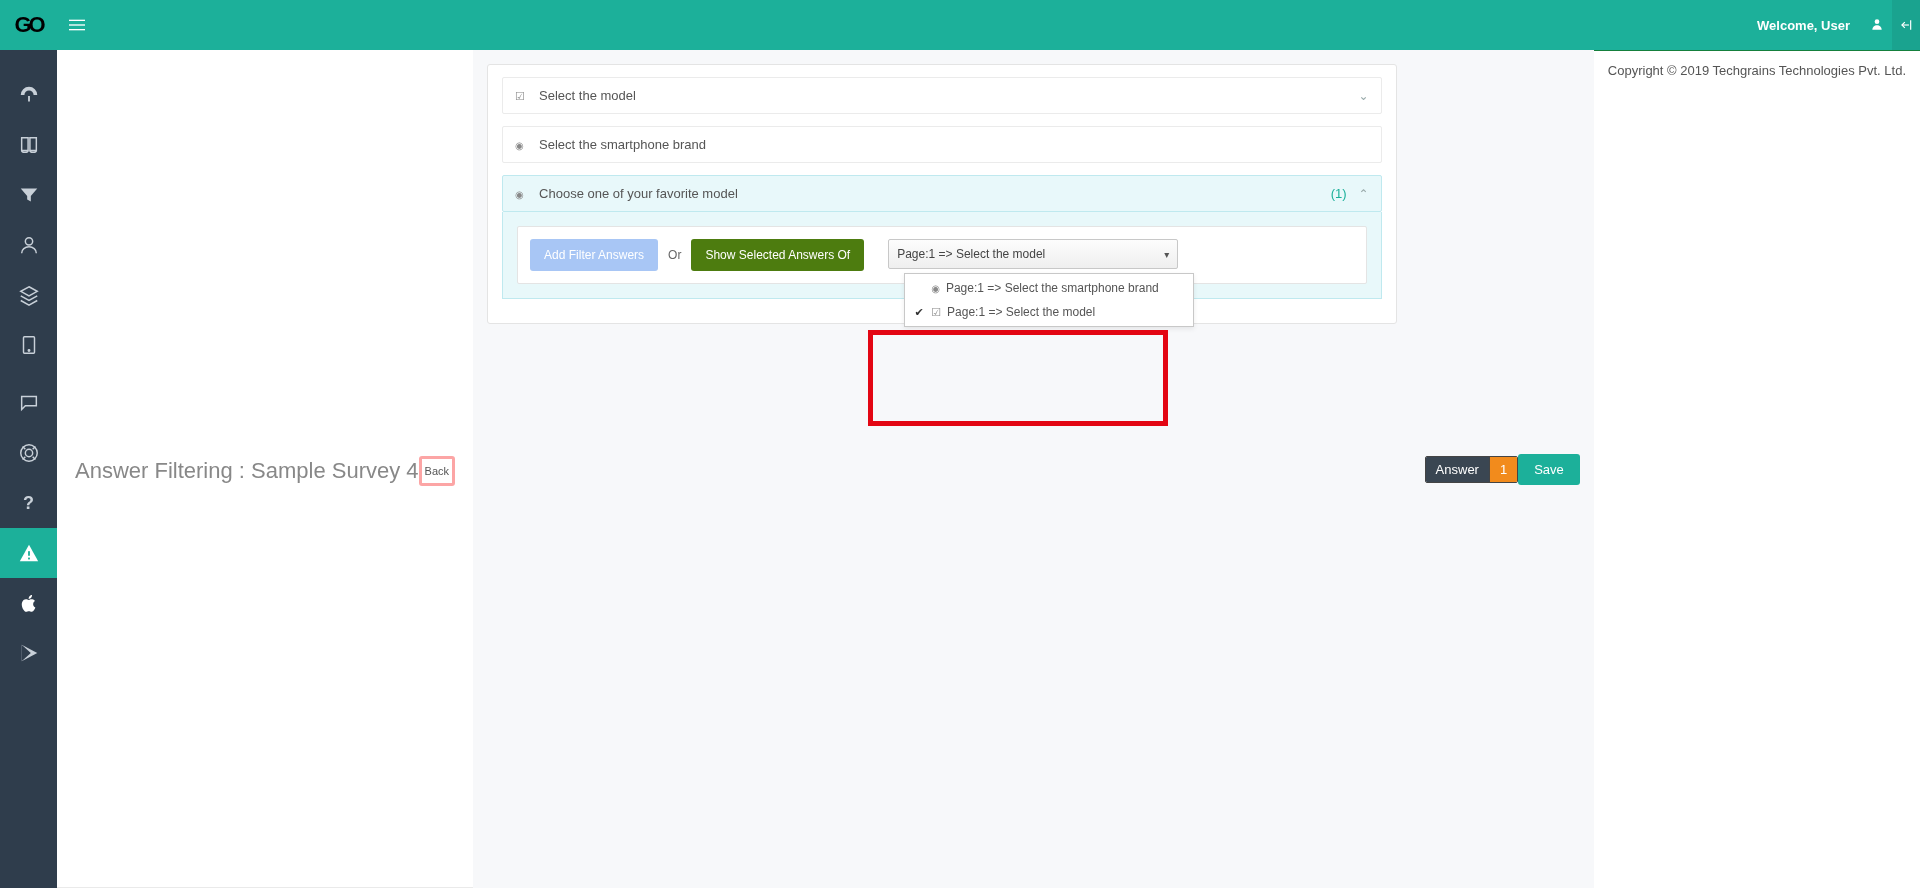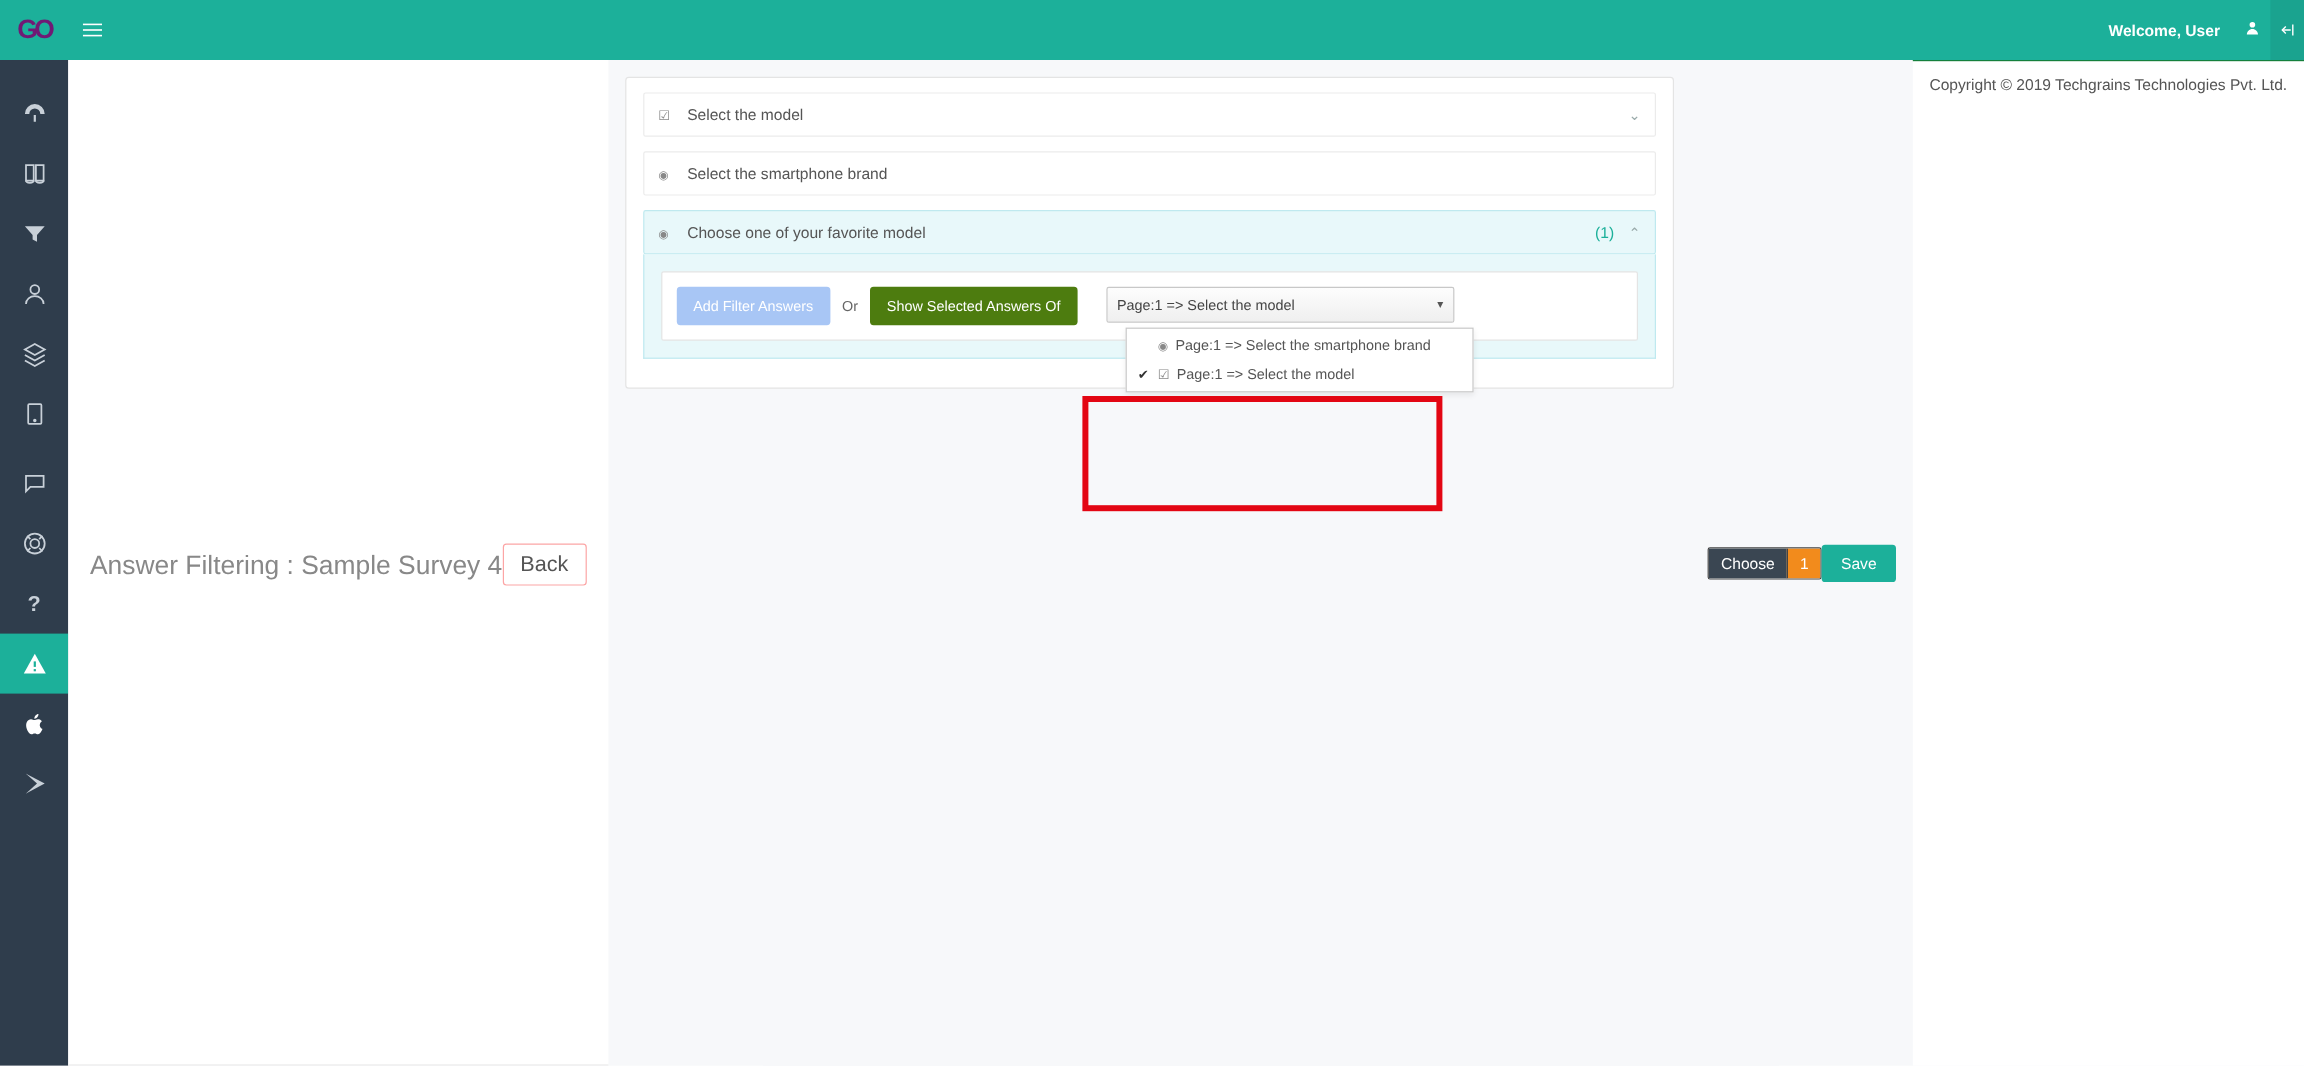--- a/index.html
+++ b/index.html
@@ -54,22 +54,22 @@
   }
   .page-header {
     background:#fff;
     padding: 14px 18px 10px 18px;
     display:flex; align-items:center;
     border-bottom:1px solid #eaeaea;
   }
   .page-title { font-size:22px; font-weight:400; color:#888; }
   .back-btn {
     margin-left:auto;
-    background:#fff; border:1px solid #fca5a5; border-radius:3px;
-    padding:6px 14px; font-size:18px; color:#555; cursor:pointer;
+    background:#fff; border:3px solid #fca5a5; border-radius:3px;
+    padding:6px 3px; font-size:11px; color:#555; cursor:pointer;
   }
   .content-area {
     padding:14px;
     flex:1;
     overflow:auto;
   }
   .panel {
     background:#fff;
     border:1px solid #e4e4e4;
     border-radius:3px;
@@ -158,21 +158,21 @@
     padding:8px 16px; cursor:pointer; font-size:13px;
   }
   .footer {
     background:#fff; border-top:1px solid #15803d;
     padding:12px 14px; color:#555; font-size:13px;
   }
   
   .icon-radio::before { content:"◉"; font-size:10px; }
   .icon-check::before { content:"☑"; font-size:11px; }
   .logo-cd {
-    display:inline-block; font-weight:800; font-size:22px; color:#701a75;
+    display:inline-block; font-weight:800; font-size:22px; color:#000000;
     letter-spacing:-3px; font-family: Arial, sans-serif;
   }
 </style>
 </head>
 <body>
 
 <div class="topbar">
   <div class="topbar-left">
     <span class="logo-cd">GO</span>
   </div>
@@ -327,21 +327,21 @@
         </div>
       </div>
 
     </div>
 
     <div class="red-highlight" id="hlbox" style="left: 395px; top: 280px; width: 300px; height: 96px;"></div>
   </div>
 
   <div class="bottom-bar">
     <div class="pages-chip">
-      <span class="lbl">Choose</span>
+      <span class="lbl">Answer</span>
       <span class="num">1</span>
     </div>
     <button class="save-btn">Save</button>
   </div>
 
   <div class="footer">
     <span>Copyright © 2019 Techgrains Technologies Pvt. Ltd.</span>
   </div>
 </div>
 

